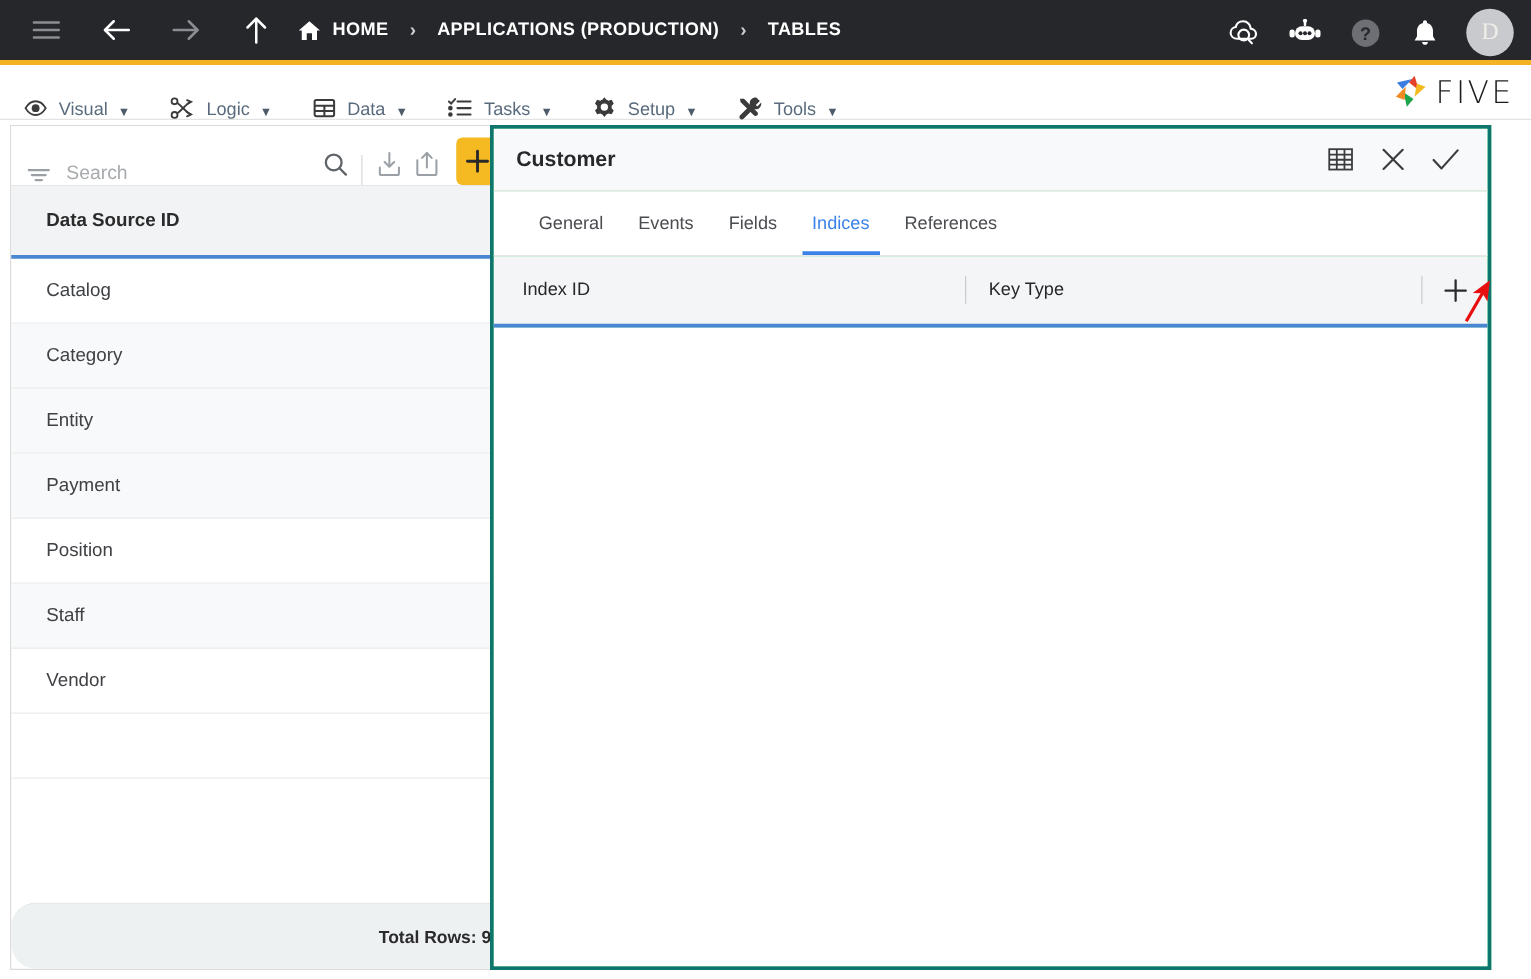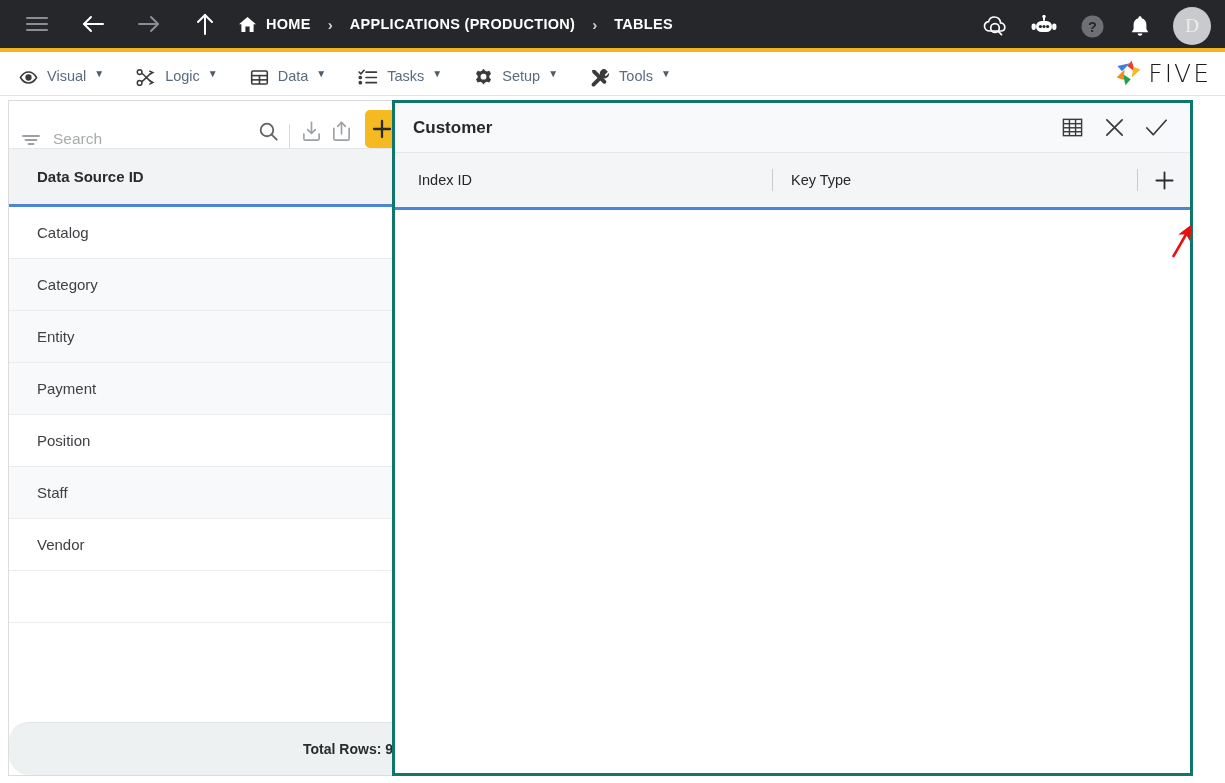--- a/index.html
+++ b/index.html
@@ -48,22 +48,22 @@
     font-size:19px; margin-left:16px; font-family:"Liberation Serif", serif;
   }
 
   
   .menubar {
     position:absolute; left:0; top:52px; width:1225px; height:44px;
     background:#ffffff; border-bottom:1px solid #e3e3e3;
     display:flex; align-items:center;
   }
   .menu-item {
-    display:flex; align-items:flex-start; height:44px;
-    padding:16px 13px; margin-left:6px; cursor:pointer;
+    display:flex; align-items:flex-end; height:44px;
+    padding:0 13px; margin-left:6px; cursor:pointer;
     color:#5b6b7c; font-size:14.5px;
   }
   .menu-item .mi-ico { color:#3b3b3b; display:flex; align-items:center; margin-right:9px; }
   .menu-item .mi-lbl { color:#596b7d; }
   .menu-item .caret { color:#4d5c6b; font-size:10px; margin-left:8px; }
 
   .brand { position:absolute; right:14px; top:6px; display:flex; align-items:center; }
   .brand-mark { width:30px; height:30px; margin-right:4px; }
   .brand-txt {
     font-size:25px; letter-spacing:2px; color:#1b1b1b;
@@ -418,20 +418,27 @@
             <line x1="20" y1="4" x2="4" y2="20"></line>
         </svg>
       </div>
       <div class="rp-ico">
         <svg width="25" height="25" viewBox="0 0 26 26" fill="none" stroke="currentColor" stroke-width="1.8" stroke-linecap="round" stroke-linejoin="round">
           <polyline points="3,13.5 9.6,20.5 23,5.5"></polyline>
         </svg>
       </div>
     </div>
 
+    <div class="tabs">
+      <div class="tab">General</div>
+      <div class="tab">Events</div>
+      <div class="tab">Fields</div>
+      <div class="tab active">Indices</div>
+      <div class="tab">References</div>
+    </div>
 
     <div class="thead">
       <div class="th c1">Index ID</div>
       <div class="vsep"></div>
       <div class="th c2">Key Type</div>
       <div class="vsep"></div>
       <div class="th-add">
         <svg width="21" height="21" viewBox="0 0 22 22" fill="none" stroke="currentColor" stroke-width="1.9" stroke-linecap="round">
           <line x1="11" y1="2.5" x2="11" y2="19.5"></line>
             <line x1="2.5" y1="11" x2="19.5" y2="11"></line>

